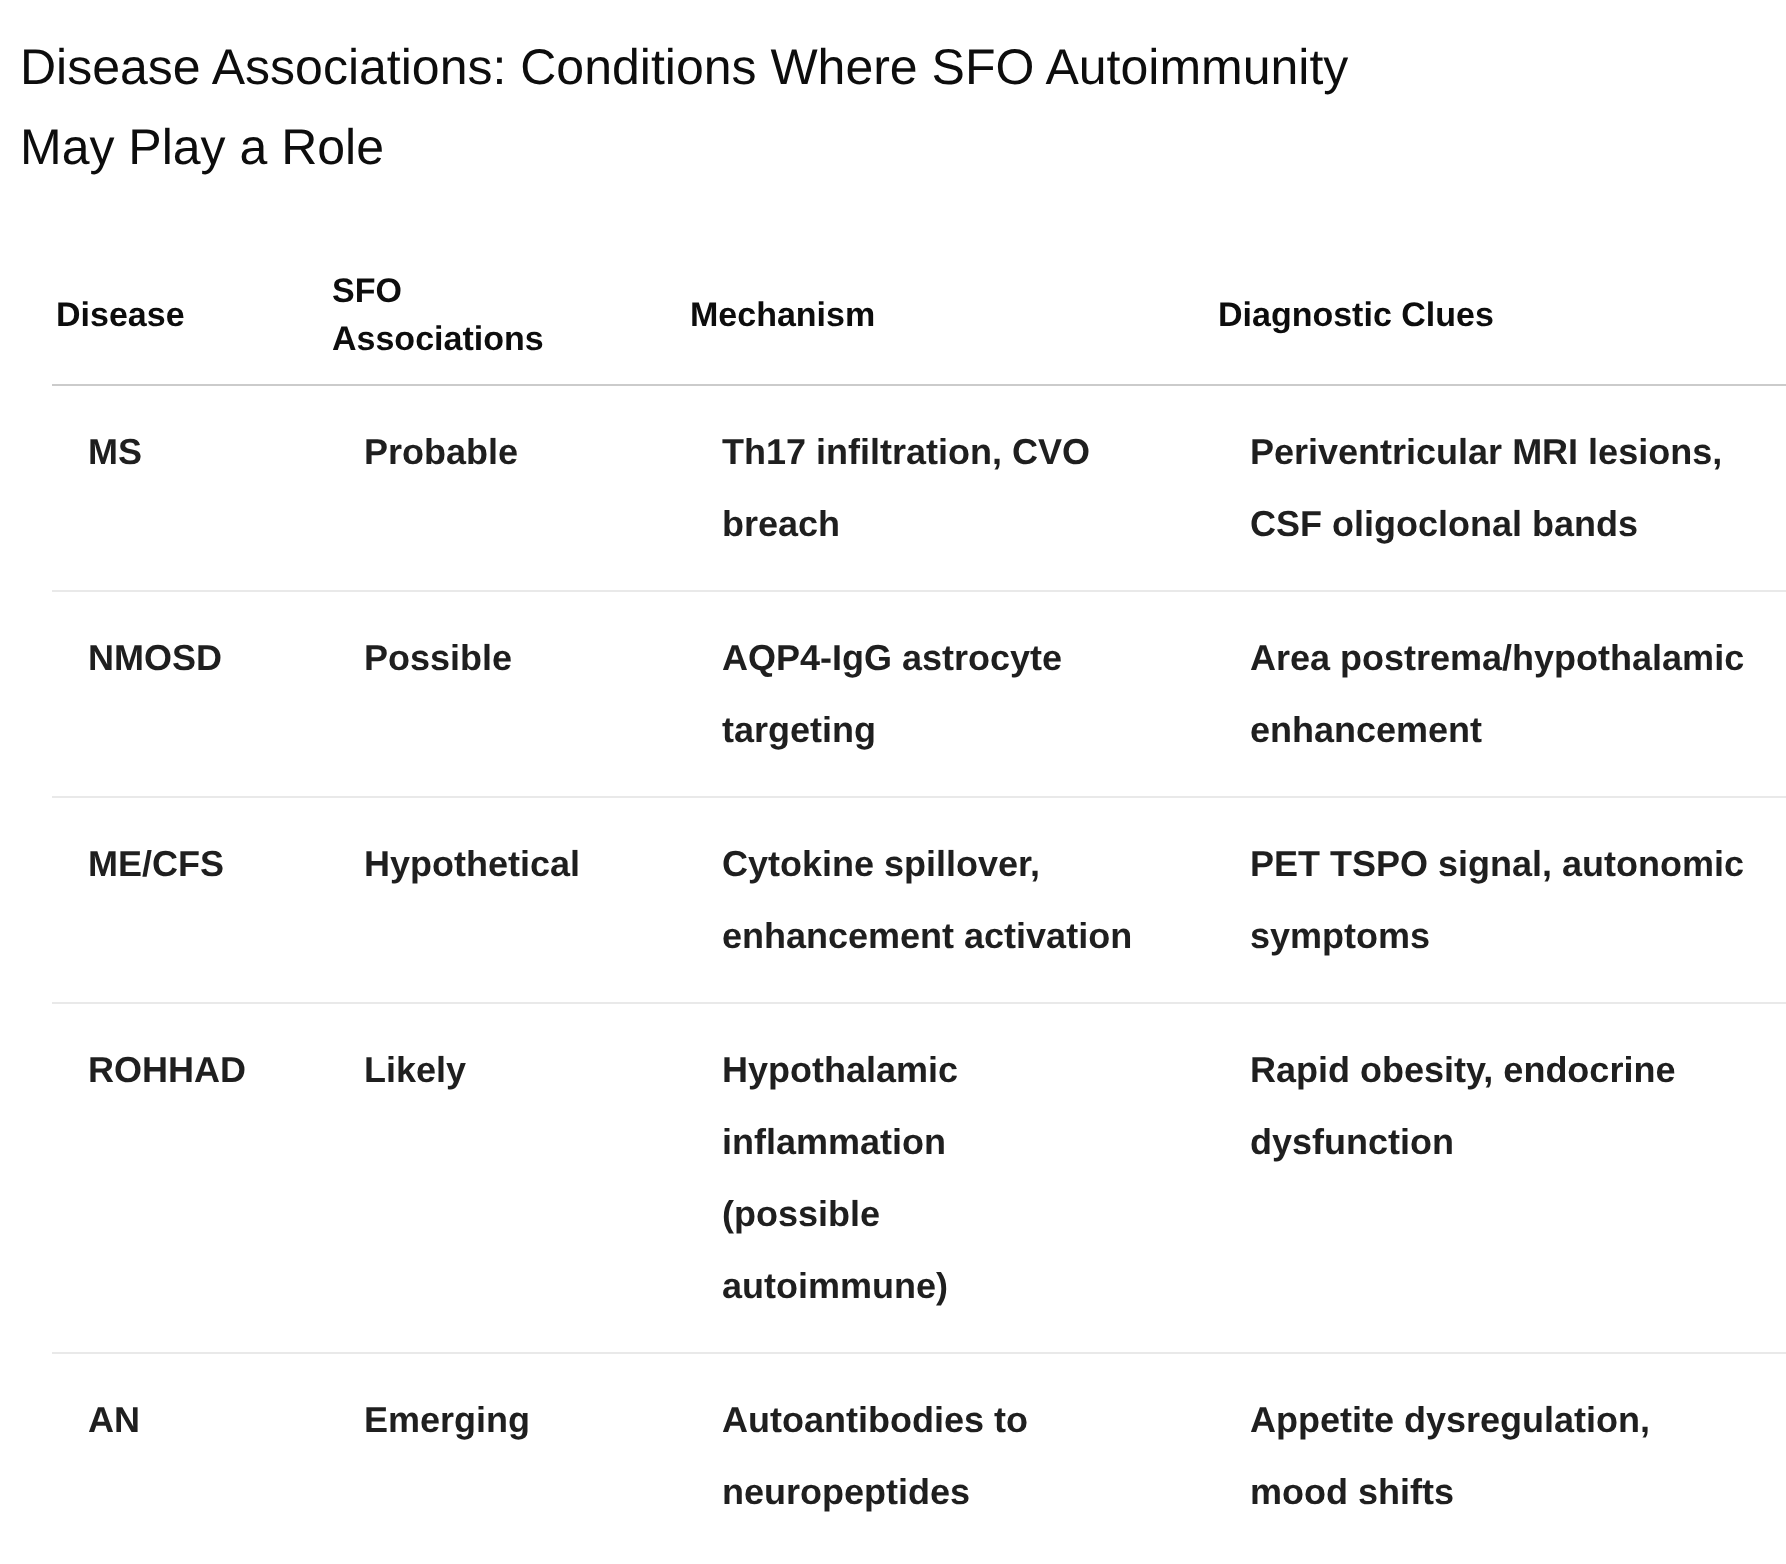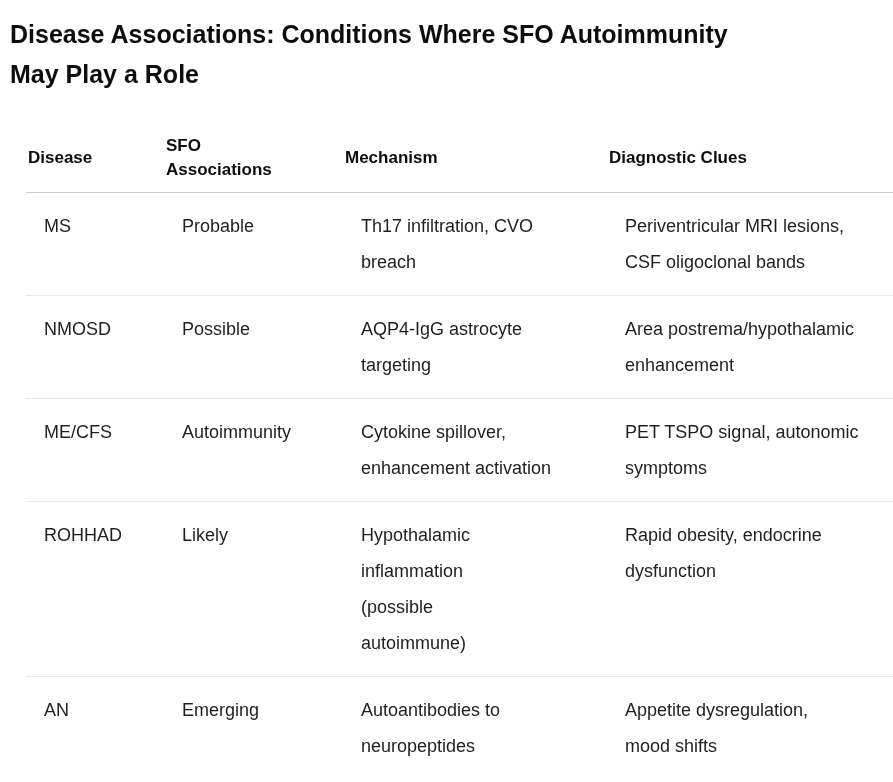--- a/index.html
+++ b/index.html
@@ -20,21 +20,21 @@
   .page {
     width: 893px;
     min-height: 782px;
     background: var(--background-color);
     padding: 14px 0 38px 10px;
   }
   .title {
     margin: 0 0 20px 0;
     font-size: 25px;
     line-height: 40px;
-    font-weight: 700;
+    font-weight: 400;
     color: var(--title-color);
     white-space: pre-line;
   }
   table.assoc-table {
     border-collapse: collapse;
     table-layout: fixed;
     width: 883px;
     margin-left: 16px;
   }
   col.c1 { width: 138px; }
@@ -50,21 +50,21 @@
     color: var(--header-text-color);
     padding: 20px 8px 10px 2px;
     border-bottom: 1px solid var(--header-divider-color);
     white-space: pre-line;
   }
   td {
     text-align: left;
     vertical-align: top;
     font-size: 18px;
     line-height: 36px;
-    font-weight: 400;
+    font-weight: 700;
     color: var(--body-text-color);
     padding: 15px 6px 15px 18px;
     white-space: pre-line;
   }
   tbody tr:not(:last-child) td {
     border-bottom: 1px solid var(--row-divider-color);
   }
 </style>
 </head>
 <body>
@@ -101,21 +101,21 @@
       <tr>
         <td>NMOSD</td>
         <td>Possible</td>
         <td>AQP4-IgG astrocyte
 targeting</td>
         <td>Area postrema/hypothalamic
 enhancement</td>
       </tr>
       <tr>
         <td>ME/CFS</td>
-        <td>Autoimmunity</td>
+        <td>Hypothetical</td>
         <td>Cytokine spillover,
 enhancement activation</td>
         <td>PET TSPO signal, autonomic
 symptoms</td>
       </tr>
       <tr>
         <td>ROHHAD</td>
         <td>Likely</td>
         <td>Hypothalamic
 inflammation

